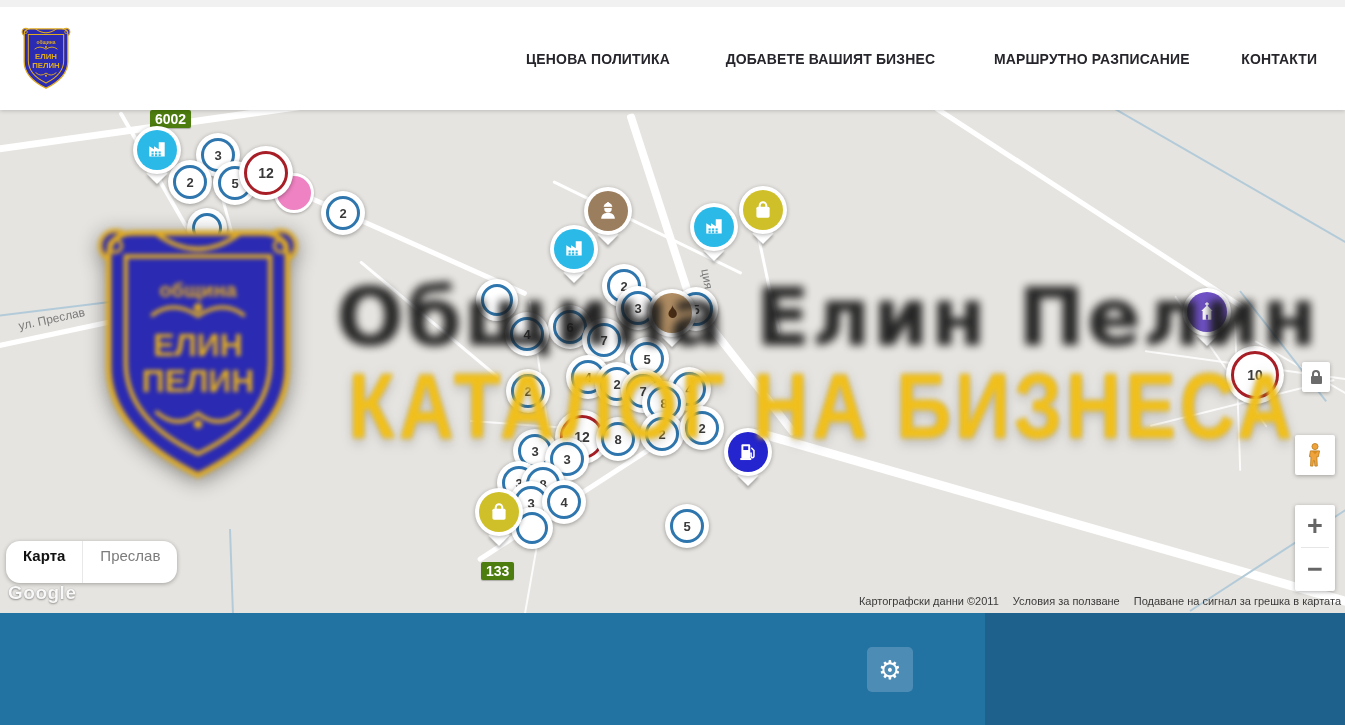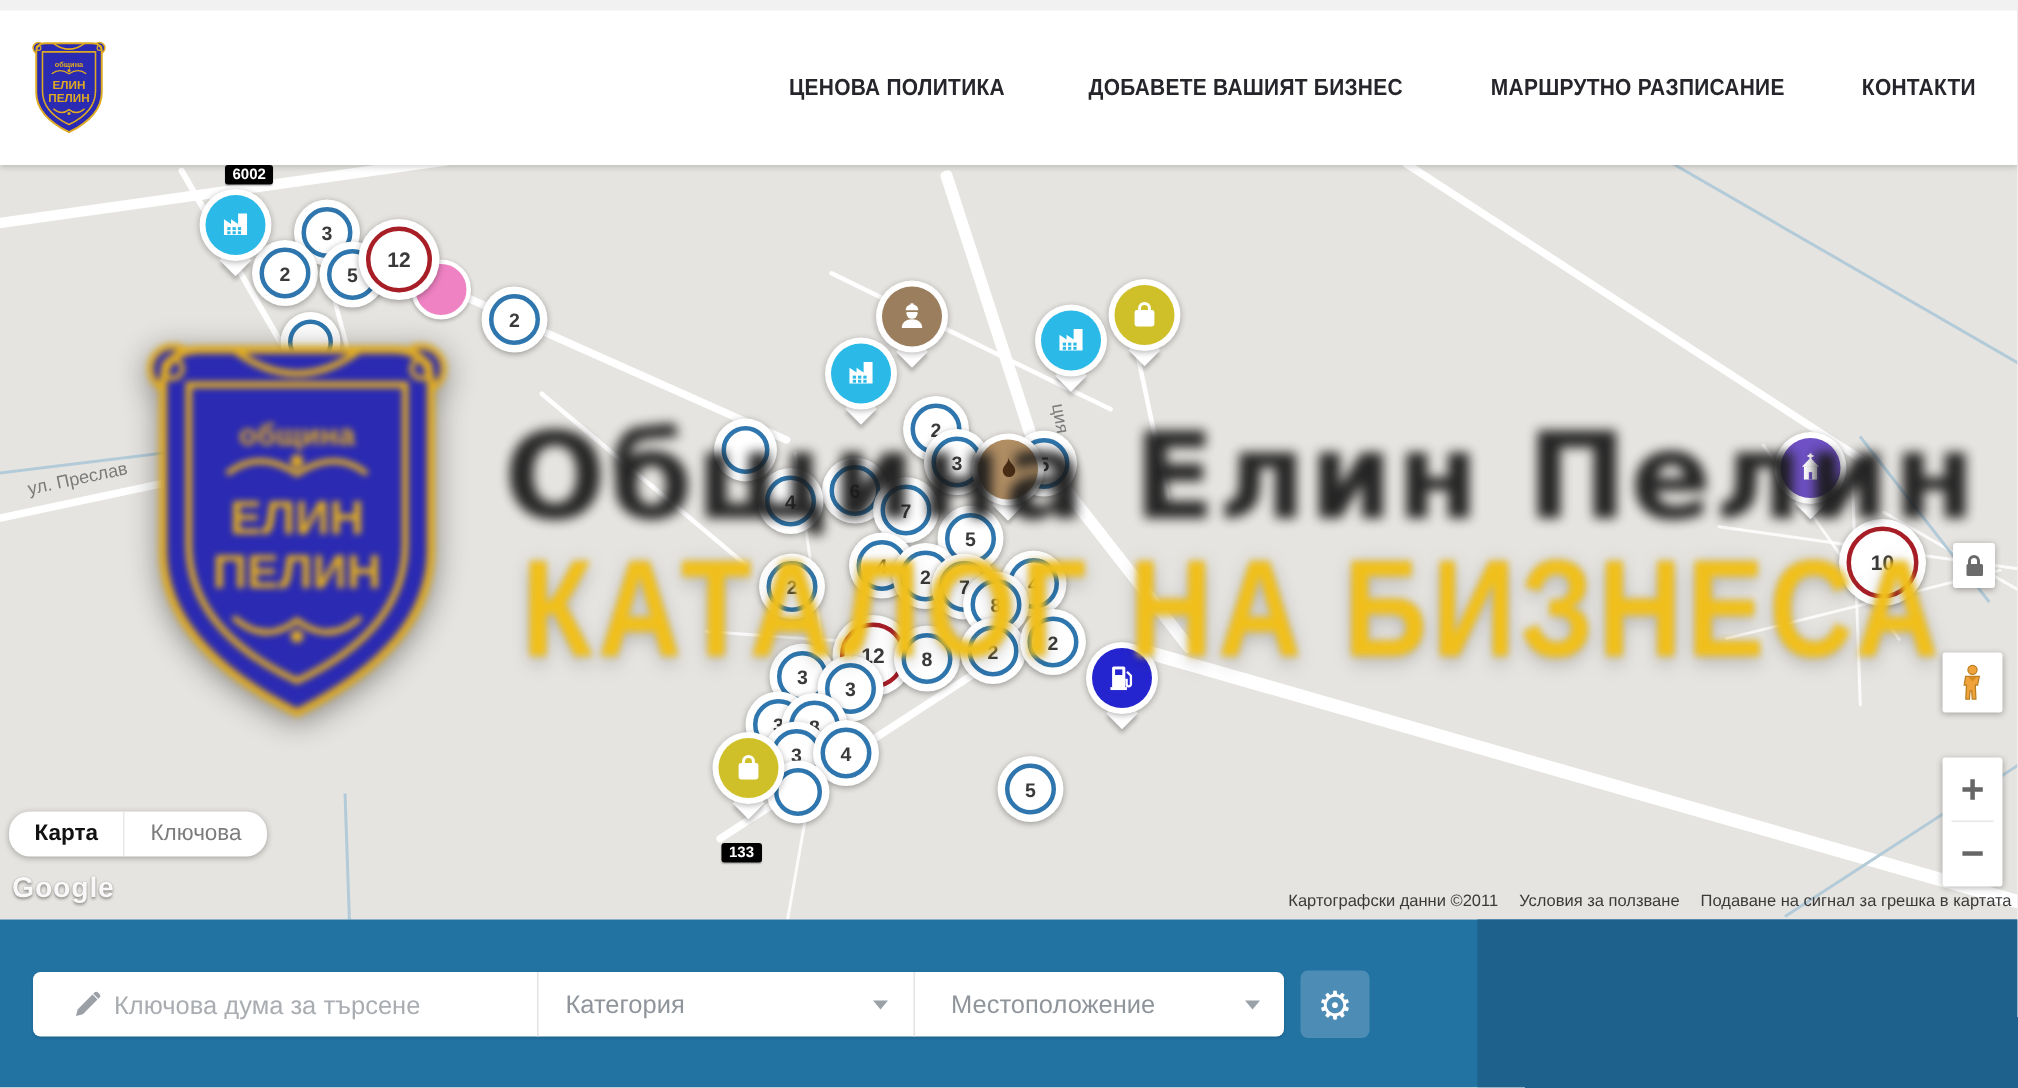--- a/index.html
+++ b/index.html
@@ -16,21 +16,21 @@
   .brand-sub{font-size:18px;font-weight:bold;color:var(--accent-yellow);letter-spacing:.4px;margin-top:2px;}
   nav{position:absolute;right:24px;top:0;height:103px;display:flex;align-items:center;gap:36px;}
   nav a{display:inline-block;font-size:15.5px;font-weight:bold;color:#25252b;text-decoration:none;
         white-space:nowrap;transform:scaleX(.9);letter-spacing:.2px;cursor:pointer;}
 
   
   .map{position:absolute;left:0;top:110px;width:1345px;height:503px;background:var(--map-bg);overflow:hidden;cursor:grab;}
   .road{position:absolute;background:#fff;border-radius:3px;transform-origin:left center;}
   .bluel{position:absolute;height:2px;background:#b3cbd9;transform-origin:left center;}
   .street-label{position:absolute;color:#7b7b7b;font-size:12px;white-space:nowrap;z-index:2;}
-  .badge{position:absolute;background:#000000;color:#fff;font-size:10px;font-weight:bold;
+  .badge{position:absolute;background:#4d7c0f;color:#fff;font-size:14px;font-weight:bold;
          padding:1px 5px;border-radius:2px;z-index:3;box-shadow:0 1px 1px rgba(0,0,0,.25);}
 
   .markers{position:absolute;inset:0;z-index:5;}
   .dot{position:absolute;border-radius:50%;border:3px solid #fff;box-shadow:0 1px 3px rgba(0,0,0,.3);}
   .cluster{position:absolute;background:#fff;border-radius:50%;box-shadow:0 1px 4px rgba(0,0,0,.35);
            display:flex;align-items:center;justify-content:center;cursor:pointer;}
   .cluster .ring{border-radius:50%;display:flex;align-items:center;justify-content:center;
                  font-size:13px;font-weight:600;color:#3a3a3a;border:3px solid var(--cluster-ring);box-sizing:border-box;}
   .cluster.red .ring{border:3.5px solid var(--cluster-ring-red);font-size:14px;}
   .pin{position:absolute;cursor:pointer;}
@@ -41,21 +41,21 @@
   .pin .inner{width:40px;height:40px;border-radius:50%;display:flex;align-items:center;justify-content:center;}
 
   .wm-crest{position:absolute;left:80px;top:104px;width:236px;height:276px;z-index:8;
             filter:blur(2.2px) drop-shadow(0 4px 10px rgba(0,0,0,.45));pointer-events:none;}
   .wm1{position:absolute;left:336px;top:168px;font-family:"DejaVu Sans",sans-serif;font-size:80px;font-weight:bold;
        color:#1b1b1b;opacity:.95;letter-spacing:2px;filter:blur(4px);white-space:nowrap;z-index:9;line-height:1;pointer-events:none;}
   .wm2{position:absolute;left:348px;top:250px;font-size:92px;font-weight:bold;color:#f0bf1b;letter-spacing:4px;
        transform:scaleX(.84);transform-origin:left top;filter:blur(2.6px) drop-shadow(0 3px 6px rgba(0,0,0,.25));
        white-space:nowrap;z-index:9;line-height:1;pointer-events:none;}
 
-  .maptype{position:absolute;left:6px;top:431px;height:30px;display:flex;background:#fff;border-radius:14px;
+  .maptype{position:absolute;left:6px;top:431px;height:42px;display:flex;background:#fff;border-radius:14px;
            box-shadow:0 1px 4px rgba(0,0,0,.3);z-index:20;overflow:hidden;}
   .maptype .mt{padding:0 17px;line-height:30px;font-size:15px;cursor:pointer;}
   .mt-map{color:#111;font-weight:600;}
   .mt-sat{color:#7c7c7c;border-left:1px solid #e8e8e8;}
   .glogo{position:absolute;left:8px;top:472px;font-size:19px;font-weight:bold;color:rgba(255,255,255,.95);
          letter-spacing:.5px;z-index:20;text-shadow:0 1px 2px rgba(0,0,0,.35),0 0 1px rgba(0,0,0,.3);}
   .attrib{position:absolute;right:4px;bottom:6px;display:flex;gap:14px;font-size:11px;color:#3a3a3a;z-index:20;}
   .attrib span{cursor:pointer;}
 
   .ctl{position:absolute;background:#fff;box-shadow:0 1px 4px rgba(0,0,0,.3);border-radius:2px;z-index:20;
@@ -408,21 +408,21 @@
  <text x="50" y="67" text-anchor="middle" font-size="15" font-weight="bold" fill="#dfab22" font-family="Liberation Sans,sans-serif">ЕЛИН</text>
  <text x="50" y="84" text-anchor="middle" font-size="15" font-weight="bold" fill="#dfab22" font-family="Liberation Sans,sans-serif">ПЕЛИН</text>
  <path d="M30 93 Q40 102 50 94 Q60 102 70 93" fill="none" stroke="#dfab22" stroke-width="1.8"></path>
  <circle cx="50" cy="99" r="2" fill="#dfab22"></circle>
 </svg></span>
     <div class="wm1">Община Елин Пелин</div>
     <div class="wm2">КАТАЛОГ НА БИЗНЕСА</div>
 
     <div class="maptype">
       <div class="mt mt-map">Карта</div>
-      <div class="mt mt-sat">Ключова</div>
+      <div class="mt mt-sat">Преслав</div>
     </div>
     <div class="glogo">Google</div>
     <div class="attrib">
       <span>Картографски данни ©2011</span>
       <span>Условия за ползване</span>
       <span>Подаване на сигнал за грешка в картата</span>
     </div>
 
     <div class="ctl lockbtn">
       <span class="lock"></span>
@@ -436,34 +436,17 @@
     </div>
     <div class="ctl zoomctl">
       <div class="zbtn">+</div>
       <div class="zsep"></div>
       <div class="zbtn">−</div>
     </div>
   </div>
 
   <div class="sbar">
     <div class="sbar-right"></div>
-    <div class="field">
-      <svg class="pencil" width="21" height="21" viewBox="0 0 20 20">
-        <path d="M2.5 17.5 l1.2-4.4 L13 3.8 l3.2 3.2 -9.3 9.3 z" fill="#9aa0a6"></path>
-        <path d="M14.2 2.6 a1.6 1.6 0 0 1 2.3 0 l.9.9 a1.6 1.6 0 0 1 0 2.3 l-.7.7 -3.2-3.2 z" fill="#9aa0a6"></path>
-      </svg>
-      <input class="kw-input" type="text" placeholder="Ключова дума за търсене" style="">
-      <div class="fsep" style="left:336px"></div>
-      <div class="fselect" style="left:355px;width:200px">
-        <span>Категория</span>
-      </div>
-      <span class="caret" style="left:560px"></span>
-      <div class="fsep" style="left:587px"></div>
-      <div class="fselect" style="left:612px;width:190px">
-        <span>Местоположение</span>
-      </div>
-      <span class="caret" style="left:808px"></span>
-    </div>
     <button class="gearbtn">
       <span class="gear-glyph">⚙</span>
     </button>
   </div>
 </div>
 
 </body></html>

